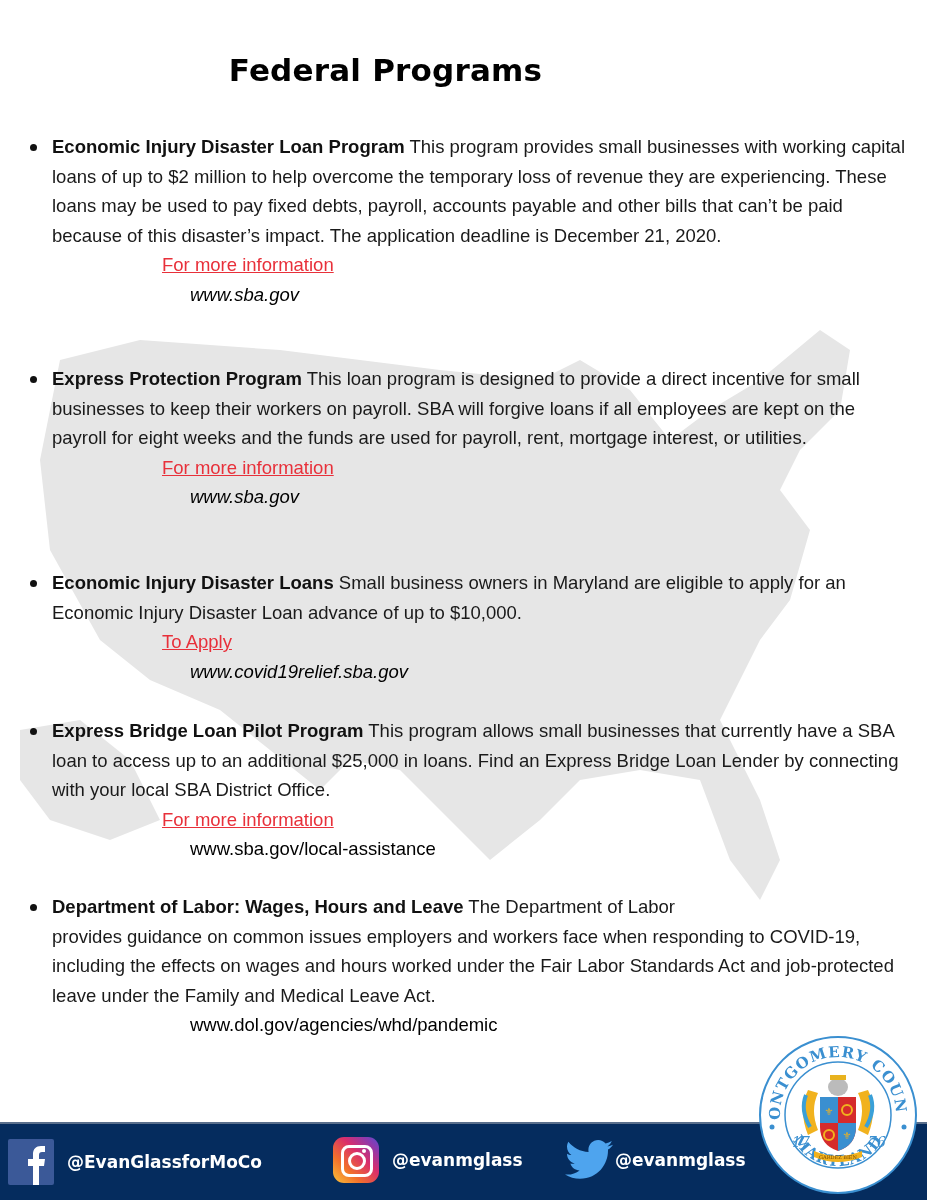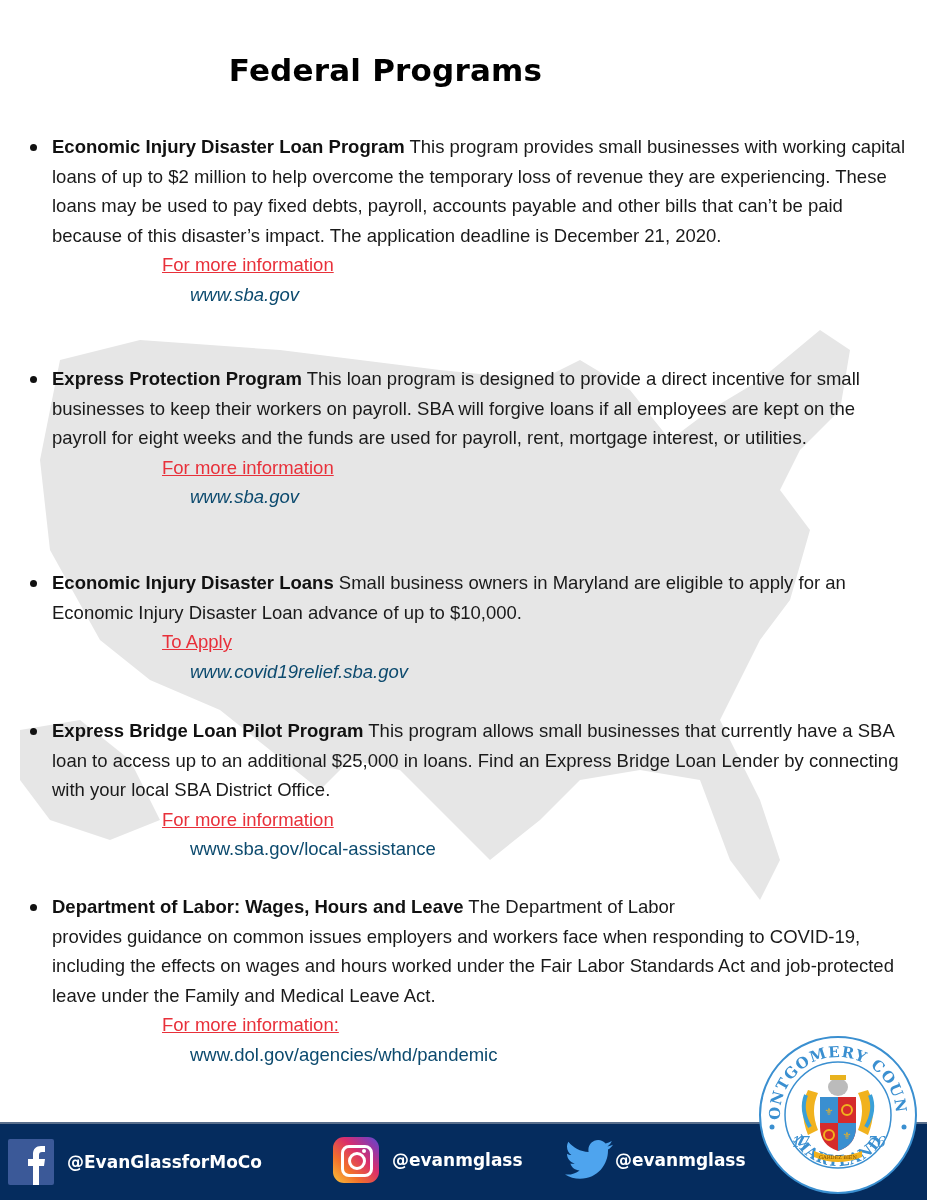--- a/index.html
+++ b/index.html
@@ -14,21 +14,21 @@
     font-family: "DejaVu Sans", sans-serif; font-weight: bold; font-size: 31px; color: #000;
     letter-spacing: 0.2px; z-index: 2;
   }
   .programs { position: absolute; left: 0; top: 0; width: 927px; z-index: 2; }
   .program { position: absolute; left: 52px; width: 855px; }
   .bullet { position: absolute; left: -22px; top: 12px; width: 7px; height: 7px; border-radius: 50%; background: #111; }
   .desc { font-size: 18.5px; line-height: 29.5px; color: #1a1a1a; margin: 0; }
   .prog-name { font-weight: bold; color: #111; cursor: pointer; }
   .link-row { margin-left: 110px; font-size: 18.5px; line-height: 29.5px; }
   .link-row a { color: #e8303a; text-decoration: underline; cursor: pointer; }
-  .url-row { margin-left: 138px; font-size: 18.5px; line-height: 29.5px; color: #0c4a6e; }
+  .url-row { margin-left: 138px; font-size: 18.5px; line-height: 29.5px; color: #000000; }
   .url-row.italic { font-style: italic; }
 
   .footer {
     position: absolute; left: 0; top: 1122px; width: 927px; height: 78px;
     background: #052c5e; border-top: 2px solid #5a6f8c; z-index: 3;
   }
   .social { position: absolute; top: 15px; display: flex; align-items: center; }
   .social span.handle {
     color: #fff; font-family: "DejaVu Sans", sans-serif; font-weight: bold; font-size: 17px; margin-left: 13px;
   }
@@ -77,21 +77,20 @@
   <div class="program" style="top:716px;">
     <span class="bullet"></span>
     <p class="desc"><a class="prog-name">Express Bridge Loan Pilot Program</a><span> This program allows small businesses that currently have a SBA loan to access up to an additional $25,000 in loans. Find an Express Bridge Loan Lender by connecting with your local SBA District Office.</span></p>
     <div class="link-row"><a>For more information</a></div>
     <div class="url-row">www.sba.gov/local-assistance</div>
   </div>
 
   <div class="program" style="top:892px;">
     <span class="bullet"></span>
     <p class="desc"><a class="prog-name">Department of Labor: Wages, Hours and Leave</a><span> The Department of Labor</span><br><span>provides guidance on common issues employers and workers face when responding to COVID-19, including the effects on wages and hours worked under the Fair Labor Standards Act and job-protected leave under the Family and Medical Leave Act.</span></p>
-    <div class="link-row"><a>For more information: </a></div>
     <div class="url-row">www.dol.gov/agencies/whd/pandemic</div>
   </div>
 </div>
 
 <div class="footer">
   <div class="social" style="left:8px;">
     <div class="fb-icon">
       <svg width="46" height="46" viewBox="0 0 46 46">
           <path fill="#fff" d="M25,46 V27 H20 V20 H25 V15 C25,10 28,7 33,7 L37,7 V13 H34 C32,13 31,14 31,16 V20 H37 L36,27 H31 V46 Z"></path>
         </svg>

